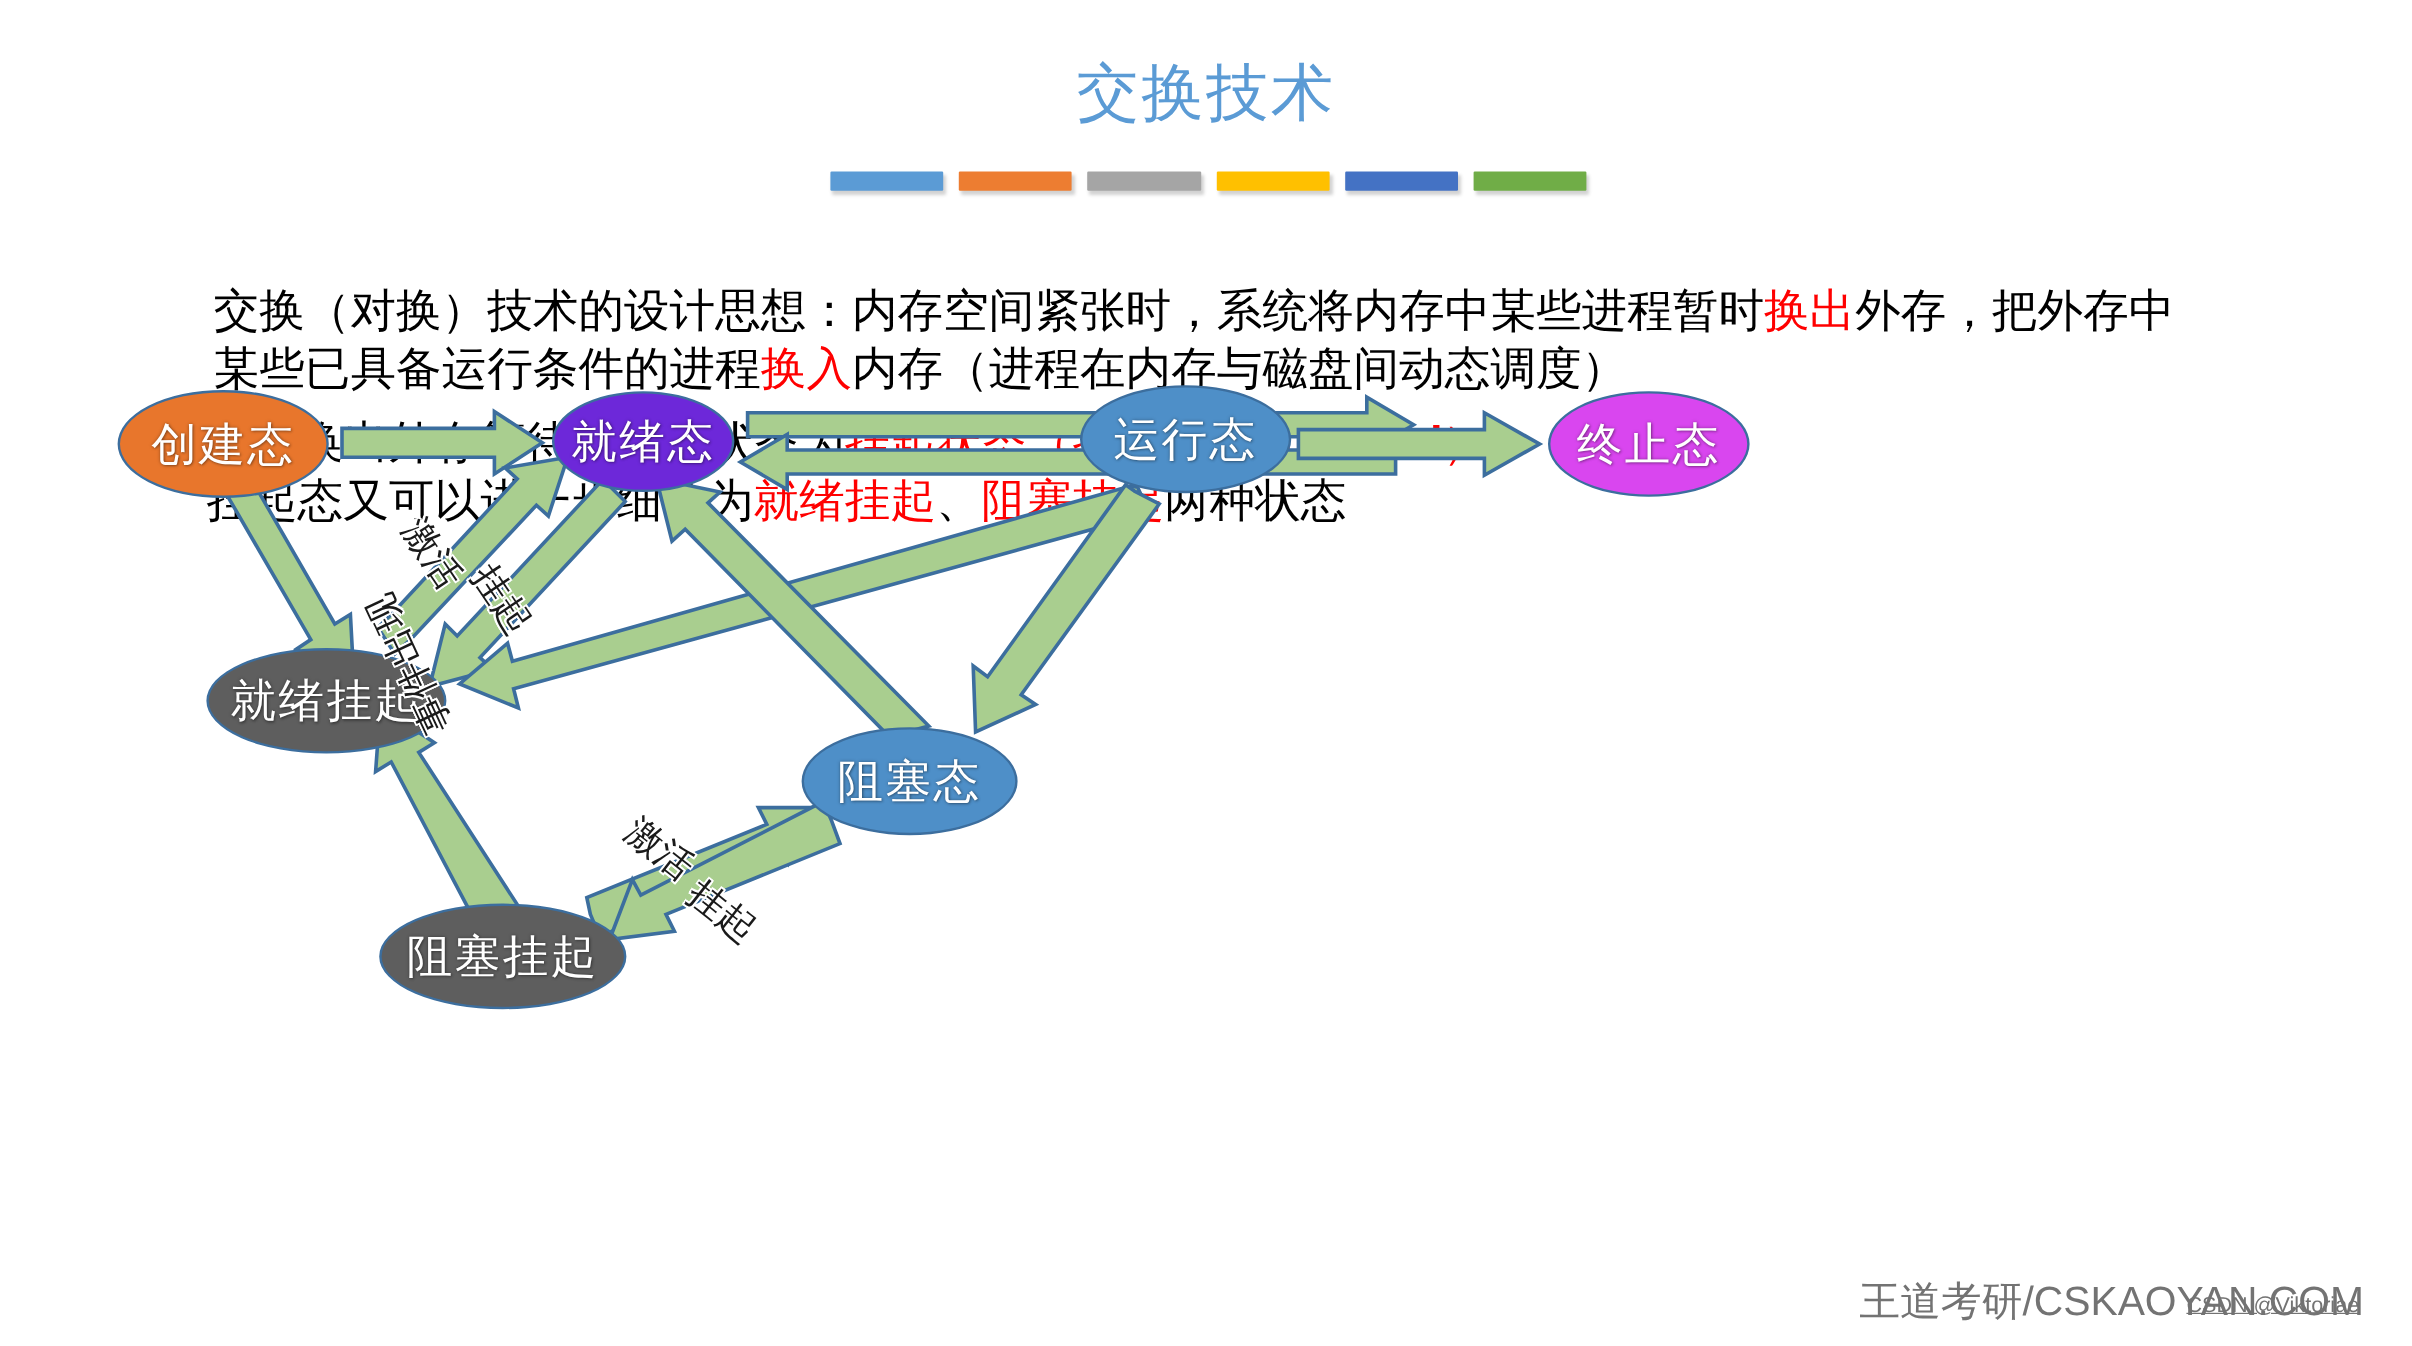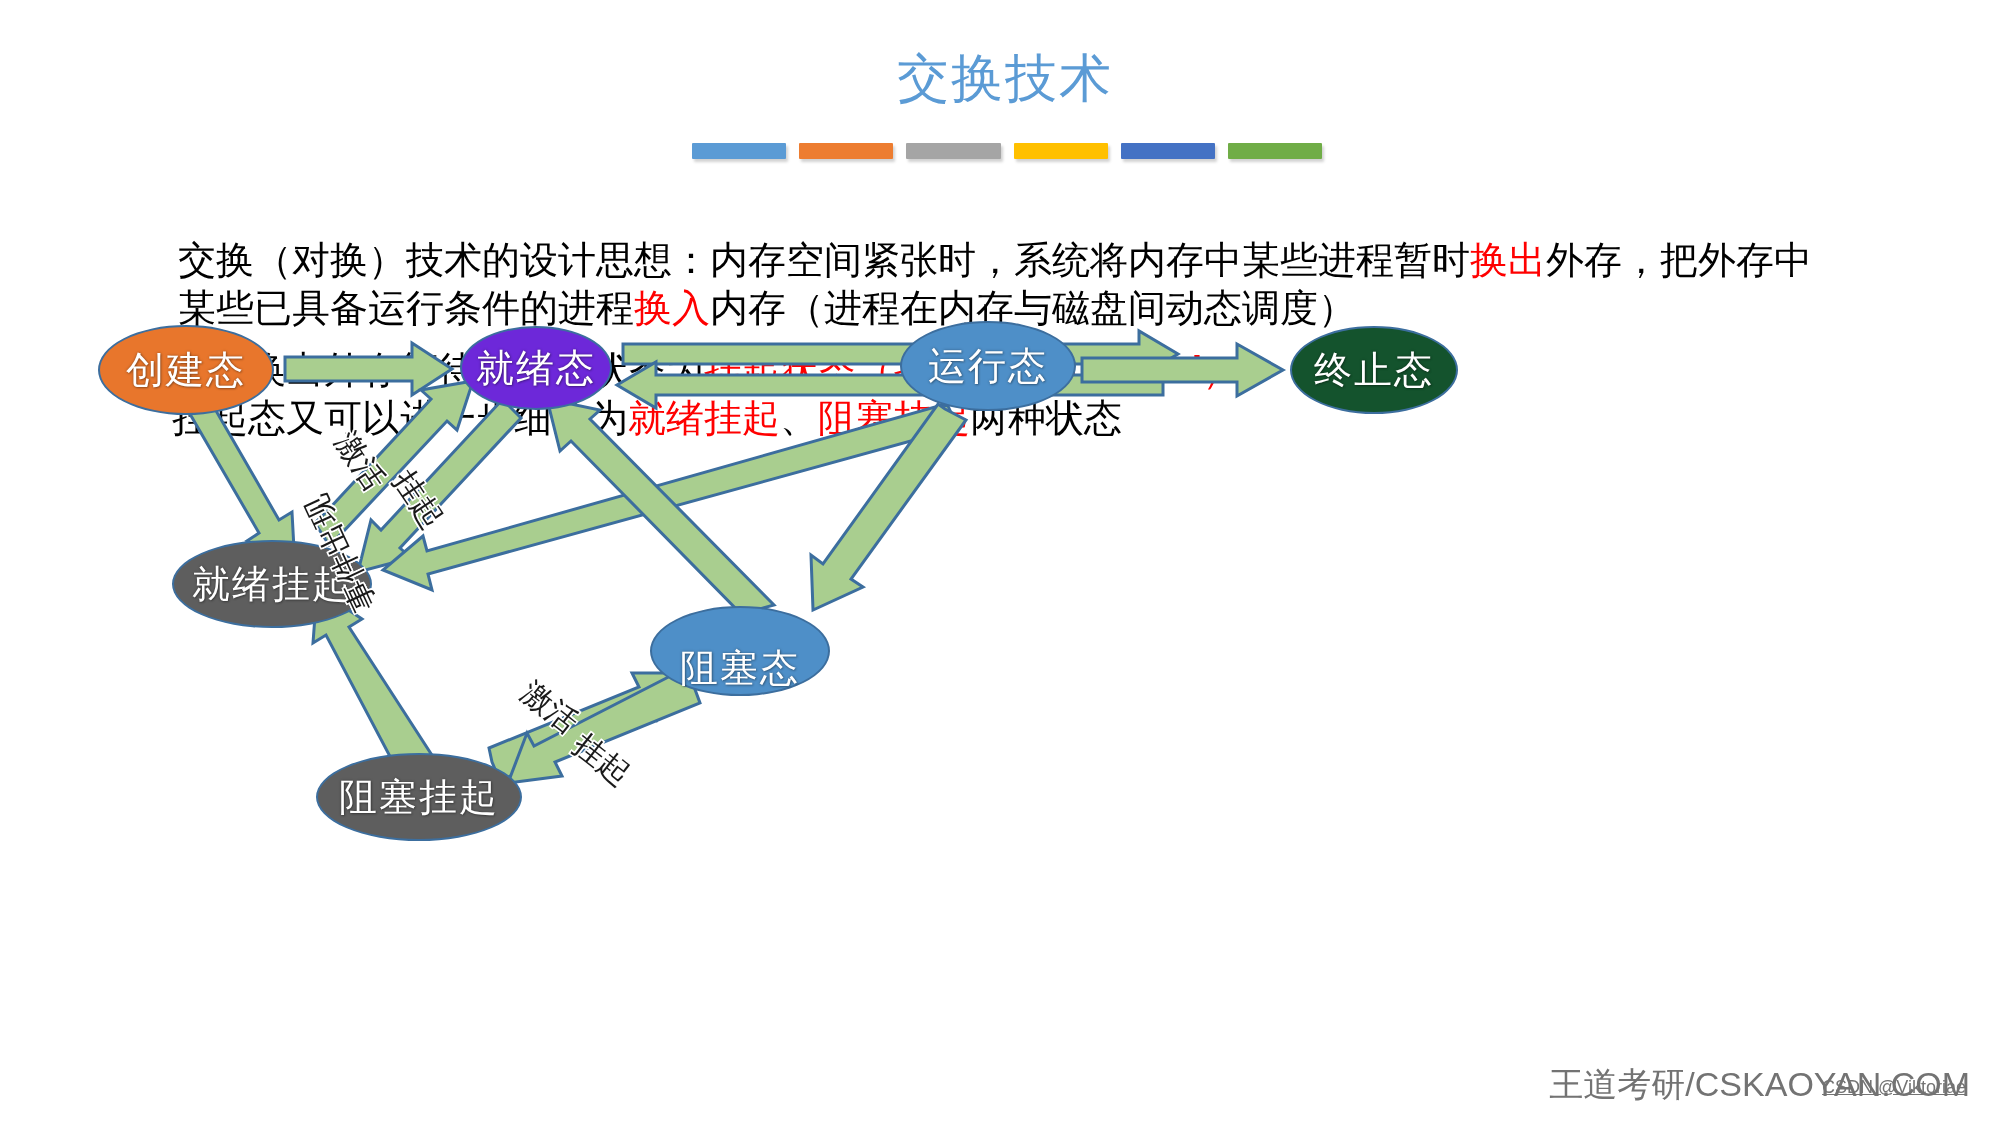--- a/index.html
+++ b/index.html
@@ -170,29 +170,29 @@
     </div>
 
     <div class="node" style="left:460px;top:326px;width:152px;height:84px;background:#6d28d9;font-family:Liberation Mono, monospace;">
       <span>就绪态</span>
     </div>
 
     <div class="node" style="left:900px;top:321px;width:176px;height:90px;background:#4E8FC8;text-align:right;">
       <span>运行态</span>
     </div>
 
-    <div class="node" style="left:1290px;top:326px;width:168px;height:88px;background:#14532d;">
+    <div class="node" style="left:1290px;top:326px;width:168px;height:88px;background:#d946ef;">
       <span>终止态</span>
     </div>
 
     <div class="node" style="left:172px;top:540px;width:200px;height:88px;background:#5E5E5E;">
       <span>就绪挂起</span>
     </div>
 
-    <div class="node" style="left:650px;top:606px;width:180px;height:90px;background:#4E8FC8;align-items:flex-end;">
+    <div class="node" style="left:668px;top:606px;width:180px;height:90px;background:#4E8FC8;">
       <span>阻塞态</span>
     </div>
 
     <div class="node" style="left:316px;top:753px;width:206px;height:88px;background:#5E5E5E;">
       <span>阻塞挂起</span>
     </div>
 
     <div class="edge-label" style="left:360px;top:424px;transform:rotate(56deg);">激活</div>
 
     <div class="edge-label" style="left:418px;top:462px;transform:rotate(56deg);">挂起</div>

